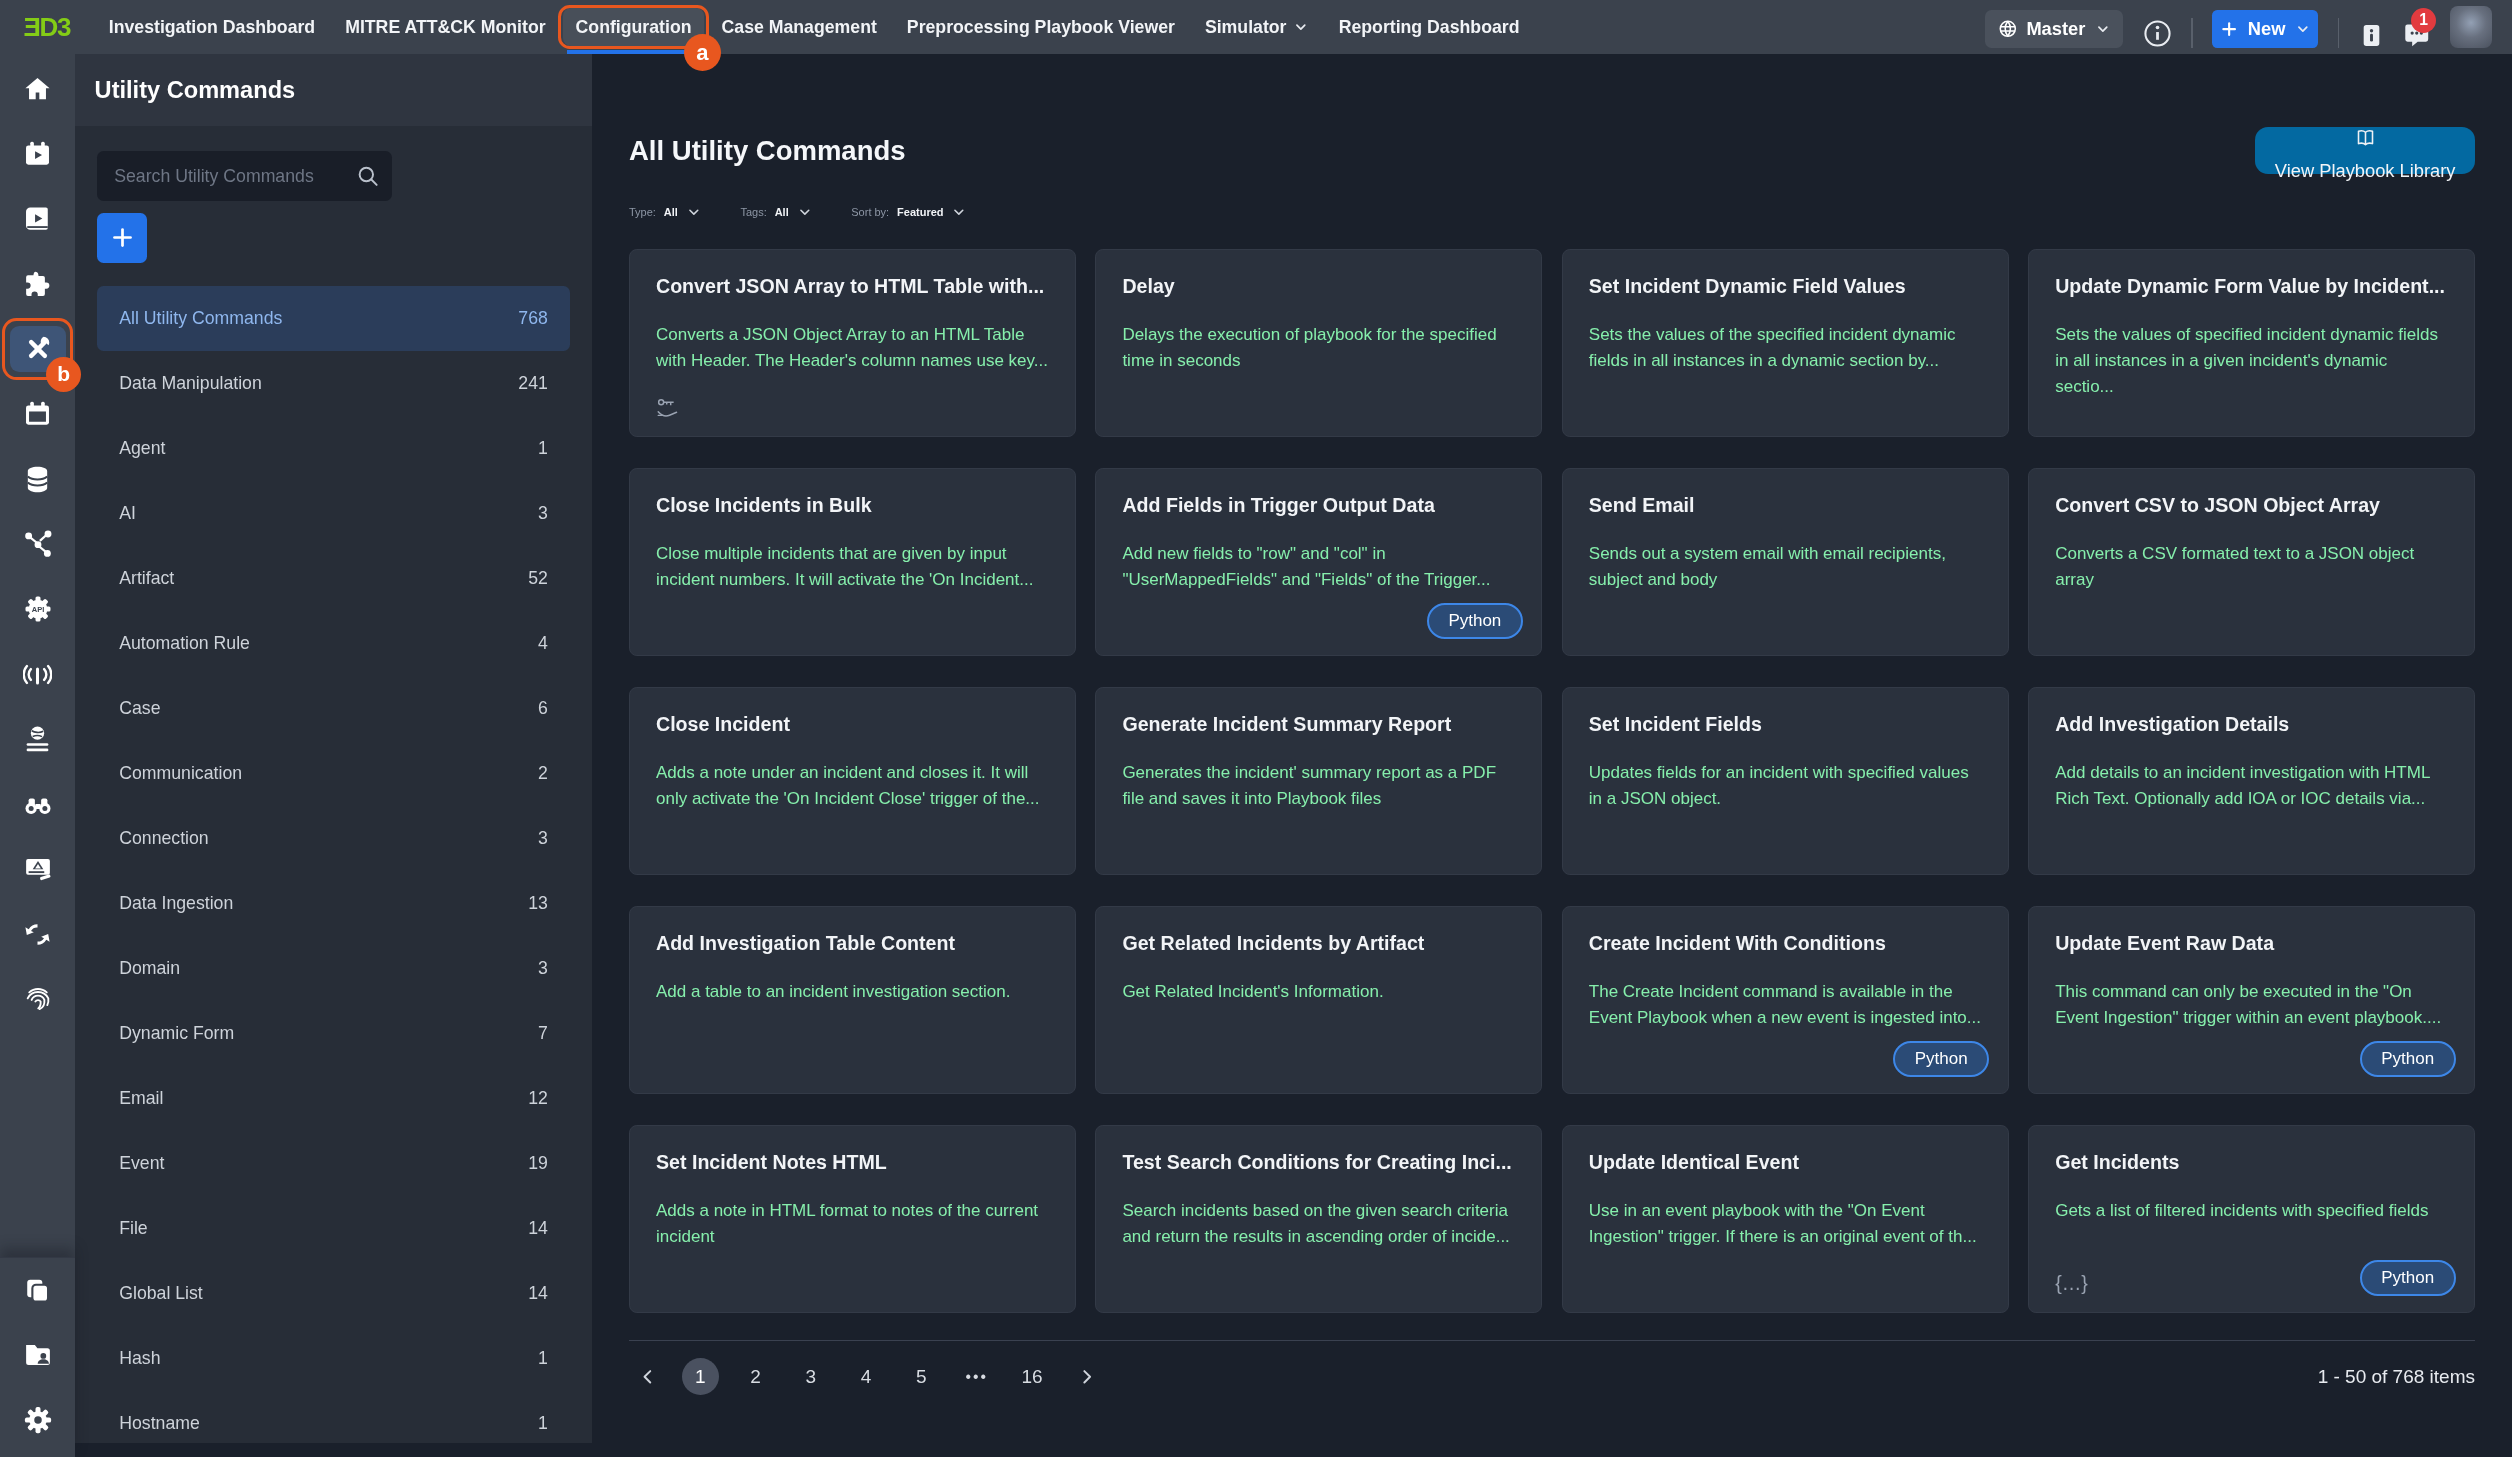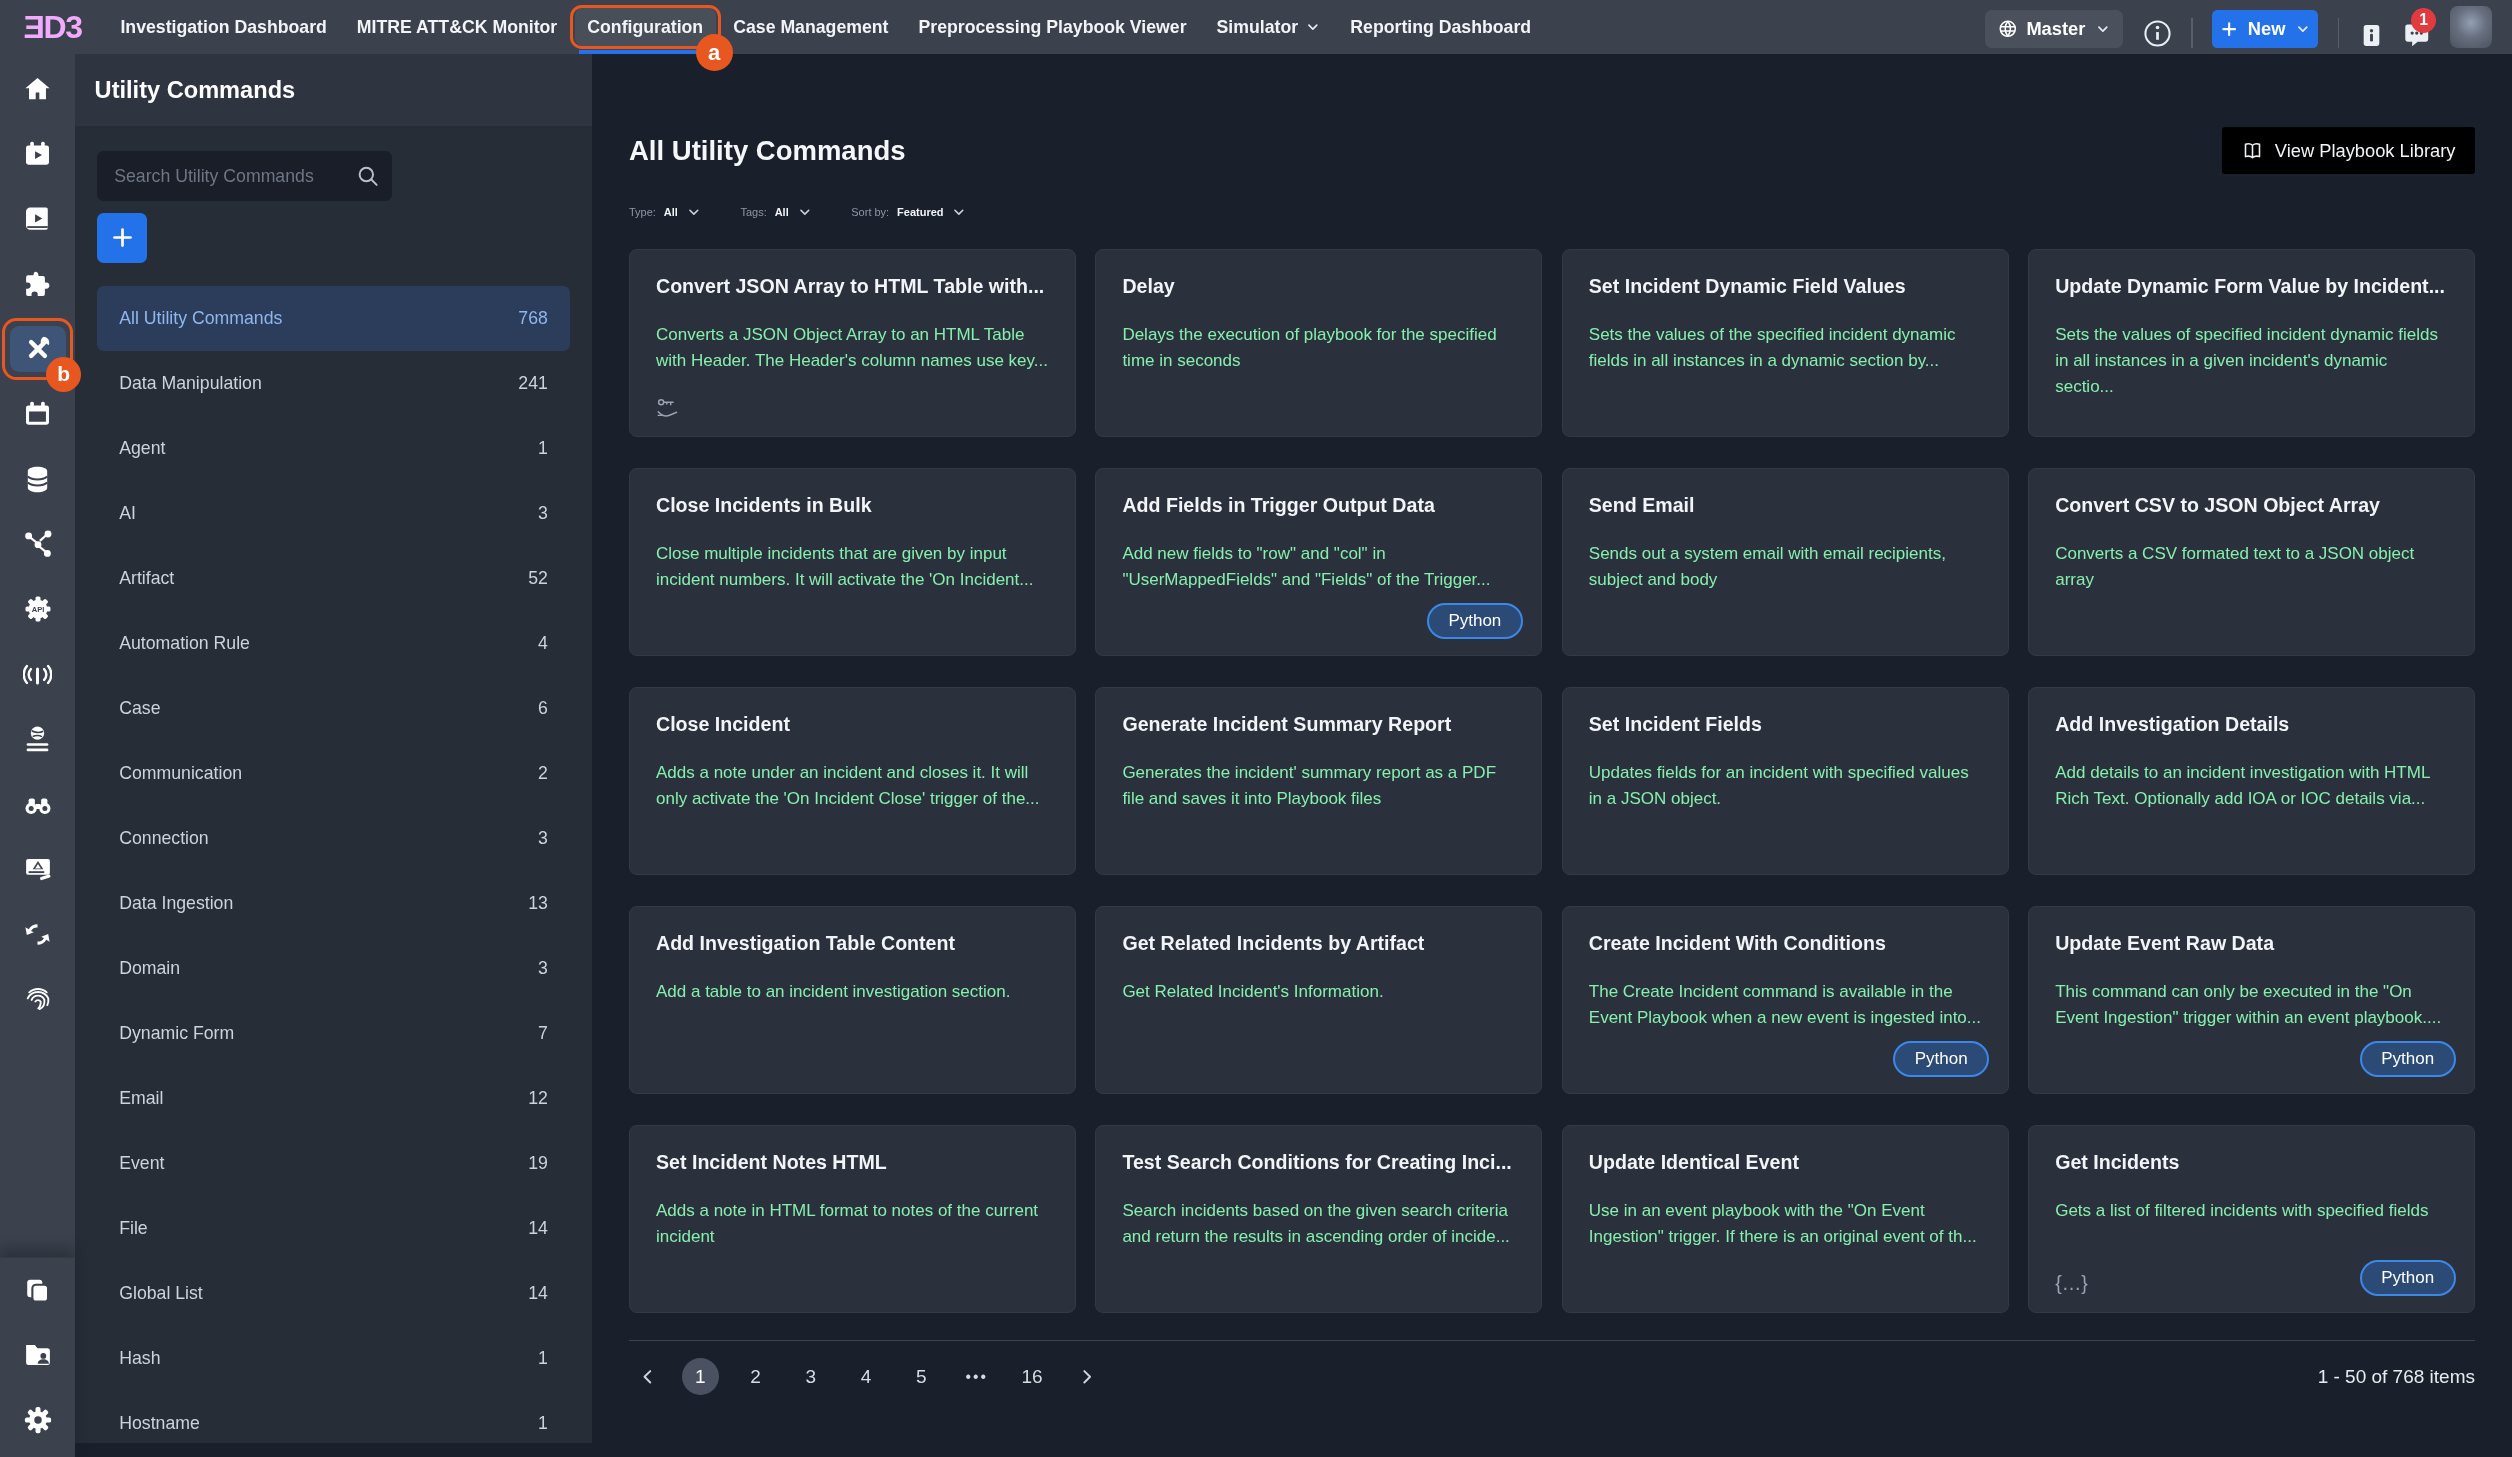--- a/index.html
+++ b/index.html
@@ -11,21 +11,21 @@
     position:relative;
   }
   svg { display:block; }
 
   
   .topbar {
     position:absolute; top:0; left:0; right:0; height:54px;
     background:#3b424d; display:flex; align-items:center;
     padding:0 19.6px; z-index:30;
   }
-  .logo { font-size:32px; font-weight:800; color:#f0abfc; letter-spacing:-1.3px; margin:0 23.6px 0 3.9px; cursor:pointer; }
+  .logo { font-size:26px; font-weight:800; color:#84cc16; letter-spacing:-1.3px; margin:0 23.6px 0 3.9px; cursor:pointer; }
   .topnav { display:flex; height:100%; align-items:stretch; }
   .nav-item {
     position:relative; display:flex; align-items:center; gap:6.5px;
     padding:0 15px; font-size:17.7px; font-weight:700; color:#f2f4f7; cursor:pointer;
     white-space:nowrap;
   }
   .nav-item.active .nav-pill-bg {
     position:absolute; left:2.6px; right:2.6px; top:7.9px; bottom:7.9px;
     background:rgba(255,255,255,0.07); border-radius:7.9px;
   }
@@ -112,22 +112,22 @@
     height:65px; display:flex; align-items:center; justify-content:space-between;
     padding:0 22px; border-radius:6.5px; font-size:17.7px; color:#ced3da; cursor:pointer;
   }
   .cat-item.selected { background:#2b3d5a; color:#8fb7ee; }
 
   
   .content { position:absolute; top:54px; left:592px; right:0; bottom:0; padding:0 37px; }
   .main-header { display:flex; align-items:center; justify-content:space-between; margin-top:73px; }
   .main-title { font-size:27.5px; font-weight:700; color:#f5f7fa; }
   .lib-btn {
-    display:flex; align-items:center; gap:11.8px; background:#000000; border-radius:3px;
-    height:47px; padding:0 19.6px; font-size:18.3px; color:#f2f4f7; cursor:pointer;
+    display:flex; align-items:center; gap:11.8px; background:#0369a1; border-radius:13px;
+    height:47px; padding:0 19.6px; font-size:18.3px; color:#f2f4f7; cursor:pointer;flex-direction:column;
   }
   .filters { display:flex; gap:39px; margin-top:30px; font-size:11px; }
   .filter { display:flex; gap:7.9px; align-items:center; cursor:pointer; }
   .filter-label { color:#8d96a5; }
   .filter-value { color:#f2f4f7; font-weight:700; display:flex; align-items:center; gap:6.5px; }
   .filter .chev { color:#cfd4dc; }
 
   .grid { margin-top:29px; display:grid; grid-template-columns:repeat(4,1fr); grid-auto-rows:188px; gap:31px 19.6px; }
   .card {
     position:relative; background:#2a313d; border:0.7px solid #333a47; border-radius:7.9px;

